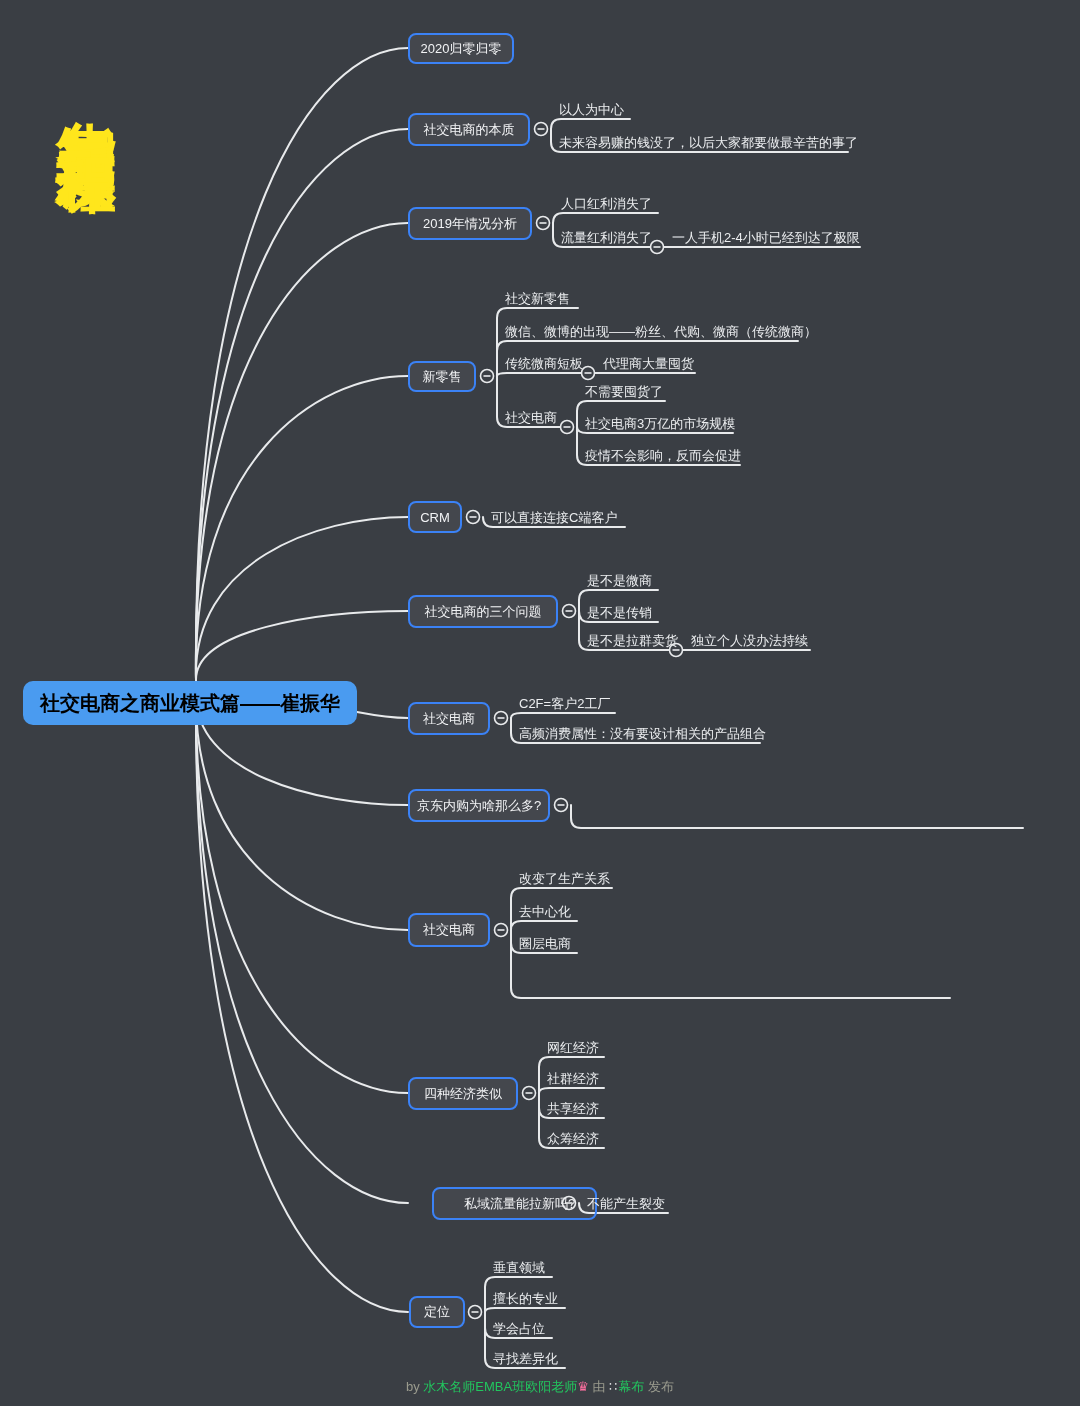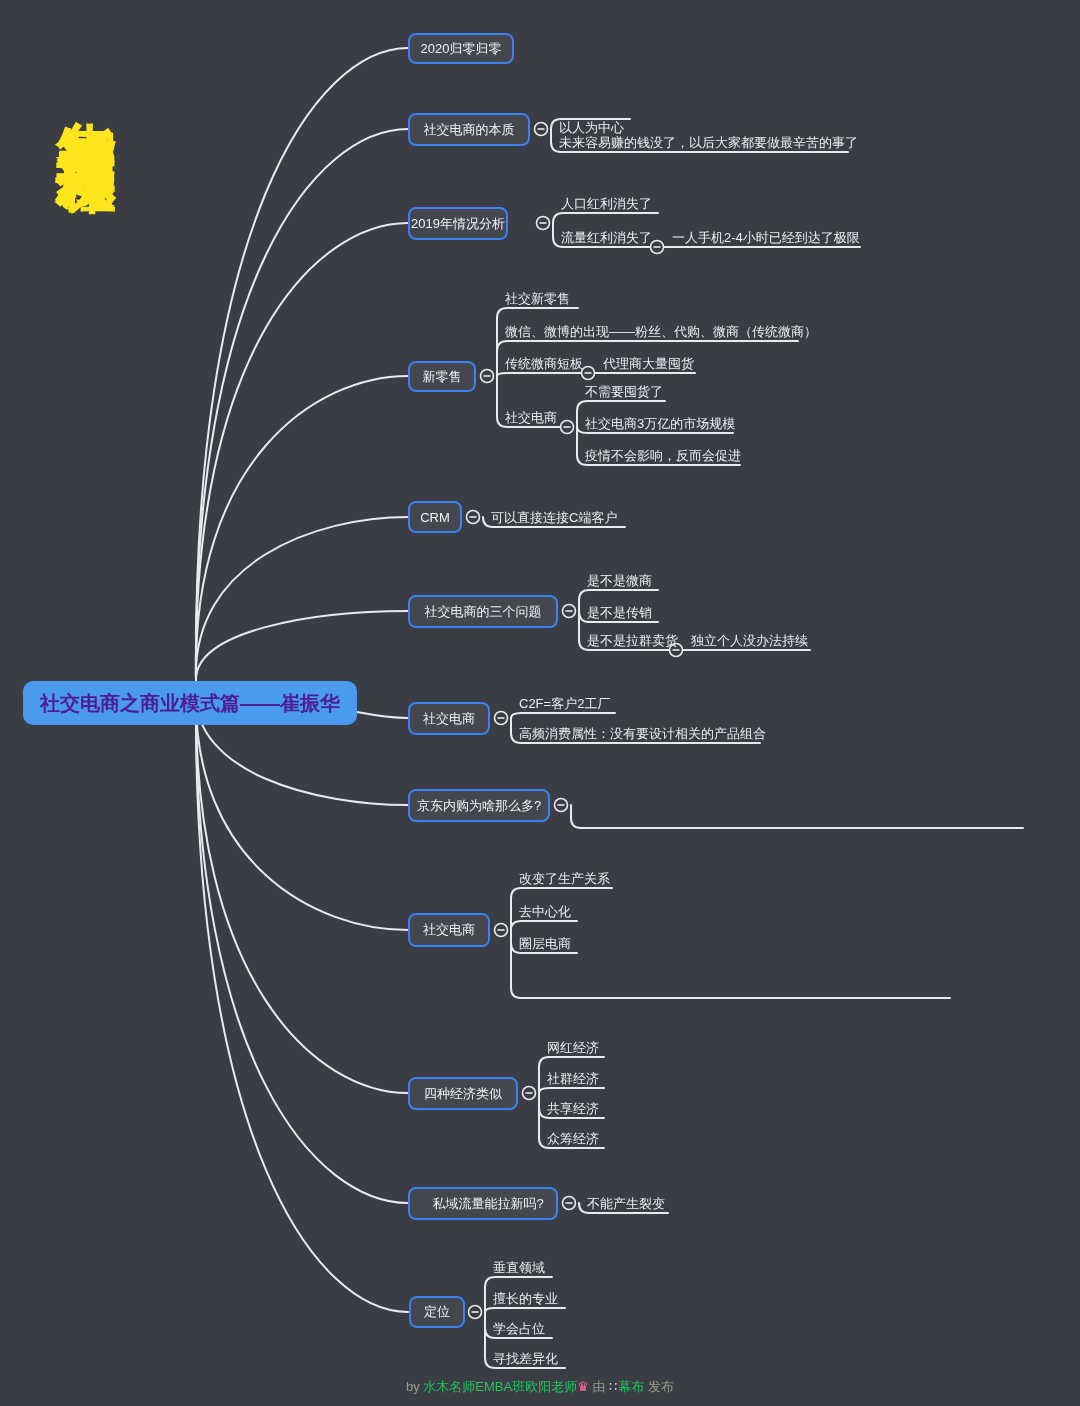--- a/index.html
+++ b/index.html
@@ -6,21 +6,21 @@
   #canvas{position:relative;width:1080px;height:1406px;background:#3a3e44;overflow:hidden;
           font-family:"Liberation Sans","DejaVu Sans",sans-serif;}
   svg.links{position:absolute;left:0;top:0;pointer-events:none;}
   svg.links path{fill:none;stroke:#e8eaec;stroke-width:2;stroke-linecap:round;}
   svg.links circle{fill:#3a3e44;stroke:#e8eaec;stroke-width:1.6;}
   svg.links line{stroke:#e8eaec;stroke-width:1.6;}
   .vtitle{position:absolute;left:50px;top:72px;writing-mode:vertical-rl;text-orientation:upright;
           color:#ffe61c;font-size:60px;font-weight:bold;letter-spacing:6px;line-height:74px;
           font-family:"DejaVu Sans","Liberation Sans",sans-serif;}
   .center-node{position:absolute;left:23px;top:681px;width:334px;height:44px;background:#4a9bf0;
-          border-radius:10px;color:#4c1d95;font-size:20px;font-weight:bold;display:flex;
+          border-radius:10px;color:#000000;font-size:20px;font-weight:bold;display:flex;
           align-items:center;justify-content:center;white-space:nowrap;box-sizing:border-box;}
   .box{position:absolute;border:2px solid #3b82f6;border-radius:8px;background:rgba(255,255,255,0.05);
           color:#f2f3f5;font-size:13px;display:flex;align-items:center;justify-content:center;
           white-space:nowrap;box-sizing:border-box;padding:0 6px;}
   .leaf{position:absolute;color:#eceef0;font-size:13px;line-height:19px;white-space:nowrap;}
   .leaf.wrap{white-space:normal;}
   .footer{position:absolute;left:0;top:1378px;width:100%;text-align:center;font-size:13px;color:#9a9b8e;}
   .footer .gold{color:#22c55e;}
   .footer .crown{color:#ff6fa0;font-size:13px;}
   .footer .logo{color:#d8dadc;letter-spacing:1px;}
@@ -156,32 +156,32 @@
         <line x1="471.5" y1="1312" x2="478.5" y2="1312"></line>
       </g>
   </svg>
 
   <div class="vtitle">华智晟远系列课程</div>
 
   <div class="center-node">社交电商之商业模式篇——崔振华</div>
 
   <div class="box" style="left:408px;top:33px;width:106px;height:31px;">2020归零归零</div>
   <div class="box" style="left:408px;top:113px;width:122px;height:33px;">社交电商的本质</div>
-  <div class="box" style="left:408px;top:207px;width:100px;height:33px;">2019年情况分析</div>
+  <div class="box" style="left:408px;top:207px;width:124px;height:33px;">2019年情况分析</div>
   <div class="box" style="left:408px;top:361px;width:68px;height:31px;">新零售</div>
   <div class="box" style="left:408px;top:501px;width:54px;height:32px;">CRM</div>
   <div class="box" style="left:408px;top:595px;width:150px;height:33px;">社交电商的三个问题</div>
   <div class="box" style="left:408px;top:702px;width:82px;height:33px;">社交电商</div>
   <div class="box" style="left:408px;top:789px;width:142px;height:33px;">京东内购为啥那么多?</div>
   <div class="box" style="left:408px;top:913px;width:82px;height:34px;">社交电商</div>
   <div class="box" style="left:408px;top:1077px;width:110px;height:33px;">四种经济类似</div>
-  <div class="box" style="left:408px;top:1187px;width:150px;height:33px;padding-left:16px;">私域流量能拉新吗?</div>
+  <div class="box" style="left:432px;top:1187px;width:165px;height:33px;padding-left:16px;">私域流量能拉新吗?</div>
   <div class="box" style="left:409px;top:1296px;width:56px;height:32px;">定位</div>
 
-  <div class="leaf" style="left:559px;top:100px;margin-top:18px;">以人为中心</div>
+  <div class="leaf" style="left:559px;top:100px;">以人为中心</div>
   <div class="leaf" style="left:559px;top:133px;">未来容易赚的钱没了，以后大家都要做最辛苦的事了</div>
 
   <div class="leaf" style="left:561px;top:194px;">人口红利消失了</div>
   <div class="leaf" style="left:561px;top:228px;">流量红利消失了</div>
   <div class="leaf" style="left:672px;top:228px;">一人手机2-4小时已经到达了极限</div>
 
   <div class="leaf" style="left:505px;top:289px;">社交新零售</div>
   <div class="leaf" style="left:505px;top:322px;">微信、微博的出现——粉丝、代购、微商（传统微商）</div>
   <div class="leaf" style="left:505px;top:354px;">传统微商短板</div>
   <div class="leaf" style="left:603px;top:354px;">代理商大量囤货</div>

